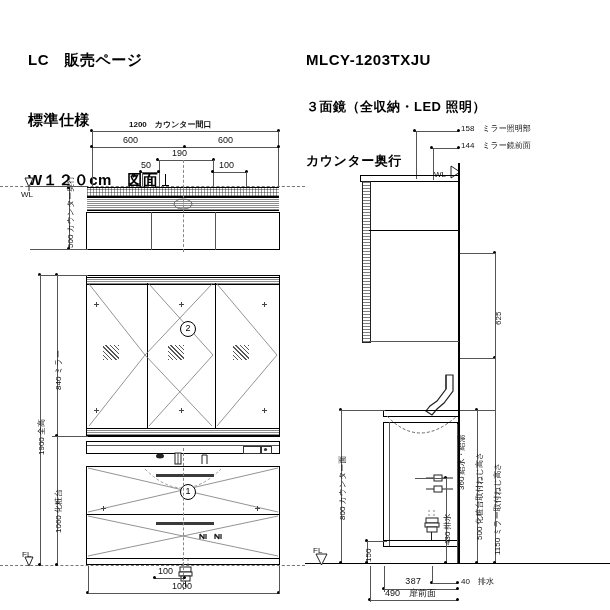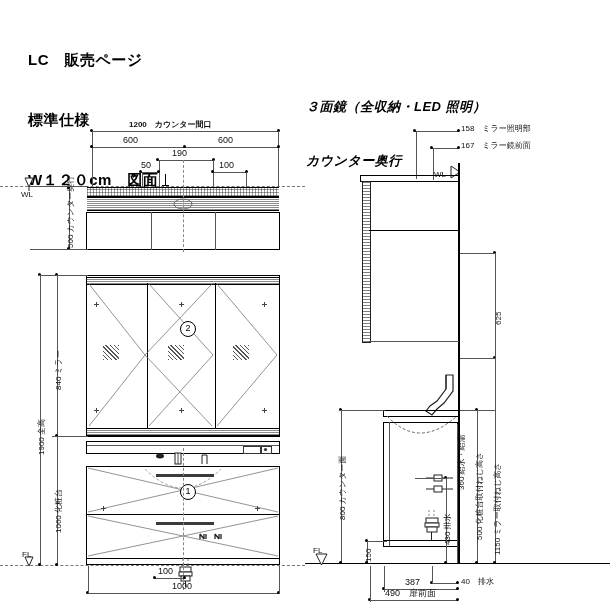--- a/index.html
+++ b/index.html
@@ -73,22 +73,23 @@
 </head>
 <body>
 
 <div class="abs hdr hdr-l" style="left:28px;top:10px;">
   <div>LC　販売ページ</div>
   <div>標準仕様</div>
   <div>W１２０cm　図面</div>
 </div>
 
 <div class="abs hdr hdr-r-code" style="left:306px;top:10px;">
-</div>
-<div class="abs hdr hdr-r-desc" style="left:306px;top:62px;font-style:italic;">
+  <div>MLCY-1203TXJU</div>
+</div>
+<div class="abs hdr hdr-r-desc" style="left:306px;top:62px;">
   <div>３面鏡（全収納・LED 照明）</div>
   <div>カウンター奥行</div>
 </div>
 
 <div class="abs" style="left:0;top:0;width:305px;height:250px;">
 
   <div class="ln hln thin abs" style="left:92px;top:131px;width:187px;"></div>
   <div class="tick" style="left:90px;top:129px;"></div>
   <div class="tick" style="left:277px;top:129px;"></div>
   <div class="dim-txt" style="left:129px;top:120px;font-weight:bold;">1200　カウンター間口</div>
@@ -298,21 +299,21 @@
 
   <div class="ln hln thin" style="left:110px;top:131px;width:44px;"></div>
   <div class="tick" style="left:108px;top:129px;"></div>
   <div class="tick" style="left:152px;top:129px;"></div>
   <div class="dim-txt" style="left:156px;top:124px;">158　ミラー照明部</div>
   <div class="ln vln thin" style="left:111px;top:131px;height:48px;"></div>
 
   <div class="ln hln thin" style="left:127px;top:148px;width:27px;"></div>
   <div class="tick" style="left:125px;top:146px;"></div>
   <div class="tick" style="left:152px;top:146px;"></div>
-  <div class="dim-txt" style="left:156px;top:141px;">167　ミラー鏡前面</div>
+  <div class="dim-txt" style="left:156px;top:141px;">144　ミラー鏡前面</div>
   <div class="ln vln thin" style="left:128px;top:148px;height:32px;"></div>
 
   <svg width="24" height="18" style="left:146px;top:166px;">
     <polygon points="0,0 0,12 9,6" fill="#fff" stroke="#222" stroke-width="1"></polygon>
   </svg>
   <div class="dim-txt" style="left:129px;top:170px;">WL</div>
 
   <div class="ln v2 thick" style="left:153px;top:163px;height:400px;"></div>
 
   <div class="ln hln thick" style="left:55px;top:175px;width:99px;"></div>
@@ -412,21 +413,21 @@
 
   <div class="ln hln thin" style="left:127px;top:583px;width:26px;"></div>
   <div class="tick" style="left:125px;top:581px;"></div>
   <div class="tick" style="left:151px;top:581px;"></div>
   <div class="dim-txt" style="left:156px;top:577px;">40　排水</div>
   <div class="ln vln thin" style="left:127px;top:566px;height:18px;"></div>
 
   <div class="ln hln thin" style="left:79px;top:589px;width:74px;"></div>
   <div class="tick" style="left:77px;top:587px;"></div>
   <div class="tick" style="left:151px;top:587px;"></div>
-  <div class="dim-txt big" style="left:100px;top:578px;">387</div>
+  <div class="dim-txt big" style="left:100px;top:578px;font-family:Liberation Mono, monospace;">387</div>
 
   <div class="ln hln thin" style="left:65px;top:600px;width:88px;"></div>
   <div class="tick" style="left:63px;top:598px;"></div>
   <div class="tick" style="left:151px;top:598px;"></div>
   <div class="dim-txt big" style="left:80px;top:589px;">490　扉前面</div>
   <div class="ln vln thin" style="left:65px;top:566px;height:36px;"></div>
   <div class="ln vln thin" style="left:79px;top:566px;height:26px;"></div>
 </div>
 
 </body></html>

